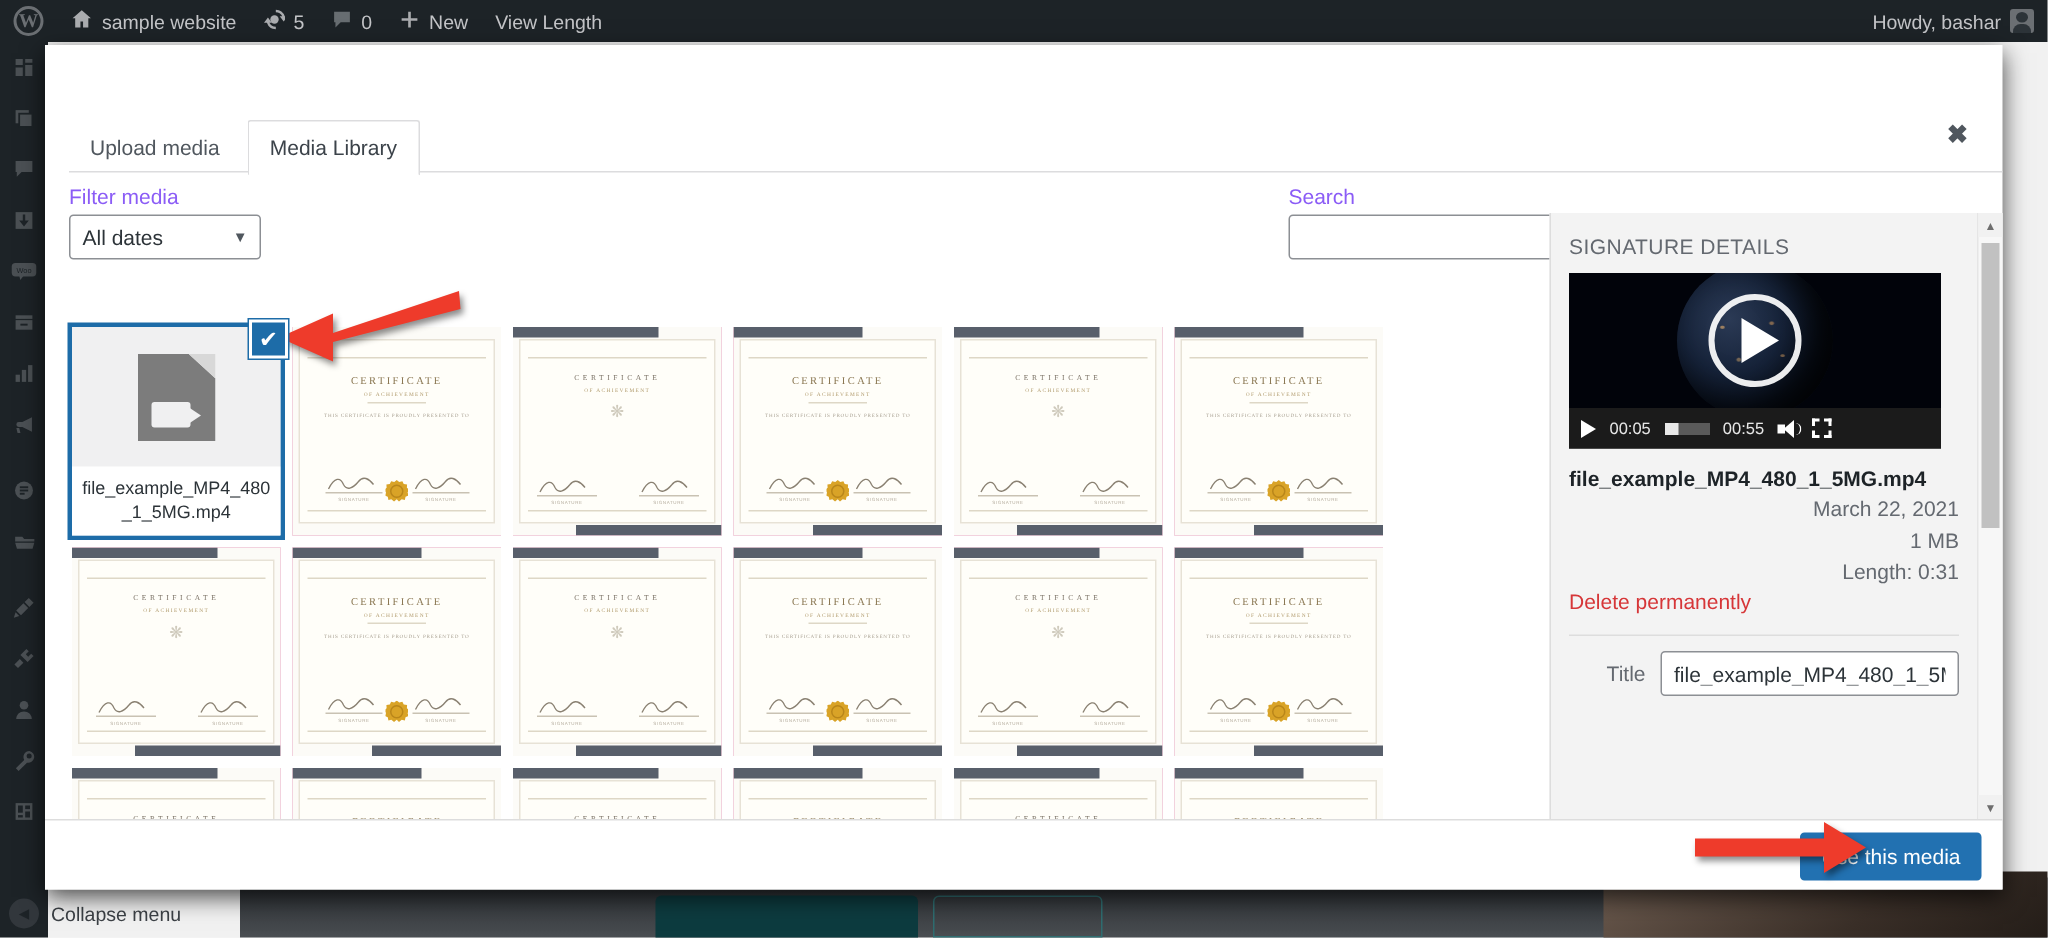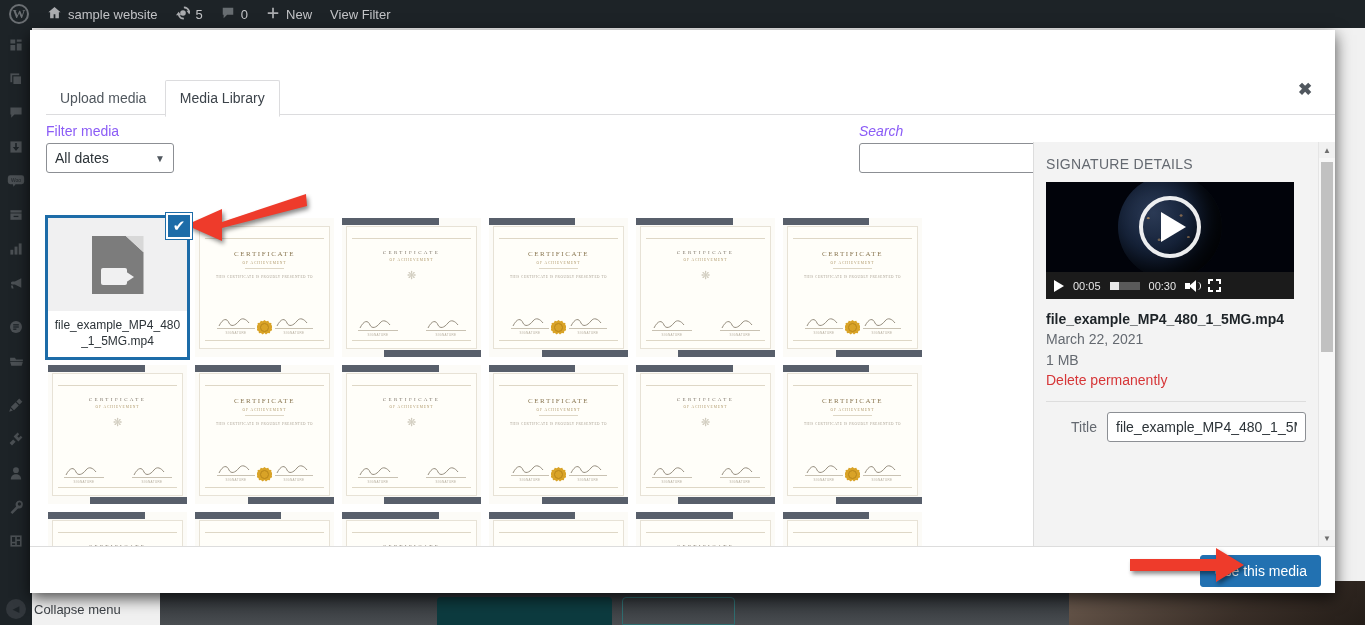--- a/index.html
+++ b/index.html
@@ -82,21 +82,21 @@
   
   #toolbar { position: absolute; left: 16px; top: 93px; right: 310px; height: 60px; }
   .lbl { font-size: 14px; color: #8b5cf6; }
   #filter-media-label { position:absolute; left:0; top:0; }
   #date-select {
     position:absolute; left:0; top:20px; width:128px; height:30px;
     border:1px solid #8c8f94; border-radius:3px; background:#fff;
     display:flex; align-items:center; padding:0 8px; font-size:14px; color:#2c3338;
   }
   .chev { margin-left:auto; font-size:10px; color:#50575e; }
-  #search-label { position:absolute; left:813px; top:0;font-style:italic; }
+  #search-label { position:absolute; left:813px; top:0; }
   #search-input {
     position:absolute; left:813px; top:20px; width:190px; height:30px;
     border:1px solid #8c8f94; border-radius:3px; background:#fff;
     font-size:14px; padding:0 8px; color:#2c3338; outline:none;
     font-family:"Liberation Sans", sans-serif;
   }
 
   
   #attachments-wrap {
     position:absolute; left:10px; top:180px; width:1022px; height:355px;
@@ -205,21 +205,21 @@
      border-right:1.5px solid #fff; border-radius:0 6px 6px 0; }
   .ctl-full { position:relative; width:13px; height:13px; }
   .ctl-full b { position:absolute; width:5px; height:5px; }
   .ctl-full b:nth-child(1){left:0;top:0;border-left:2px solid #fff;border-top:2px solid #fff;}
   .ctl-full b:nth-child(2){right:0;top:0;border-right:2px solid #fff;border-top:2px solid #fff;}
   .ctl-full b:nth-child(3){left:0;bottom:0;border-left:2px solid #fff;border-bottom:2px solid #fff;}
   .ctl-full b:nth-child(4){right:0;bottom:0;border-right:2px solid #fff;border-bottom:2px solid #fff;}
 
   #meta { margin-top:10px; }
   #meta .fname { font-size:14px; color:#1d2327; font-weight:700; line-height:20px; word-break:break-all; }
-  #meta .row { font-size:14px; color:#646970; line-height:21px; }
+  #meta .row { font-size:14px; color:#646970; line-height:21px;text-align:right; }
   #delete-link { display:inline-block; margin-top:1px; font-size:14px; color:#d63638; cursor:pointer; }
   #meta-divider { height:1px; background:#ddd; margin:12px 0 10px; }
   .field-row { display:flex; align-items:flex-start; gap:10px; margin-bottom:12px; }
   .field-row label { width:72px; text-align:right; font-size:14px; color:#646970; line-height:30px; }
   .field-row input, .field-row textarea {
      flex:1; border:1px solid #8c8f94; border-radius:3px; background:#fff;
      font-size:14px; color:#2c3338; padding:4px 8px; font-family:"Liberation Sans", sans-serif;
      outline:none;
   }
   .field-row input { height:30px; }
@@ -288,23 +288,27 @@
     </div>
     <div class="ab-item">
       <span class="ab-ico">
         <svg width="14" height="14" viewBox="0 0 16 16">
             <path fill="#c3c4c7" d="M7 2h2v5h5v2H9v5H7V9H2V7h5z"></path>
           </svg>
       </span>
       <span>New</span>
     </div>
     <div class="ab-item">
-      <span>View Filter</span>
+      <span>View Length</span>
     </div>
     <div class="ab-spacer"></div>
+    <div class="ab-item">
+      <span>Howdy, bashar</span>
+      <span class="ab-avatar"></span>
+    </div>
   </div>
 
   <div id="adminmenu">
     <div class="menu-ico" title="Dashboard">
       <svg width="16" height="16" viewBox="0 0 20 20">
           <path fill="#4b5054" d="M3 3h6v5H3zM11 3h6v3h-6zM11 8h6v9h-6zM3 10h6v7H3z"></path>
         </svg>
     </div>
     <div class="menu-ico">
       <svg width="16" height="16" viewBox="0 0 20 20">
@@ -851,37 +855,38 @@
         <div id="video-poster">
           <div class="earth"></div>
           <div id="play-overlay">
               <i></i>
             </div>
         </div>
         <div id="video-controls">
           <span class="ctl-play"></span>
           <span>00:05</span>
           <span class="ctl-bar"></span>
-          <span>00:30</span>
+          <span>00:55</span>
           <span class="ctl-vol">
               <span></span>
             </span>
           <span class="ctl-full">
               <b></b>
               <b></b>
               <b></b>
               <b></b>
             </span>
         </div>
       </div>
 
       <div id="meta">
         <div class="fname">file_example_MP4_480_1_5MG.mp4</div>
         <div class="row">March 22, 2021</div>
         <div class="row">1 MB</div>
+        <div class="row">Length: 0:31</div>
         <div id="delete-link">Delete permanently</div>
       </div>
 
       <div id="meta-divider"></div>
 
       <div class="field-row">
         <label>Title</label>
         <input type="text" value="file_example_MP4_480_1_5MG.mp4" style="">
       </div>
     </div>

